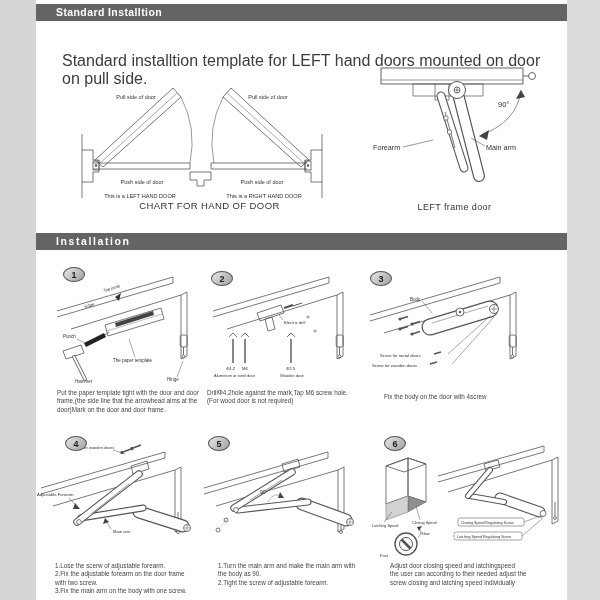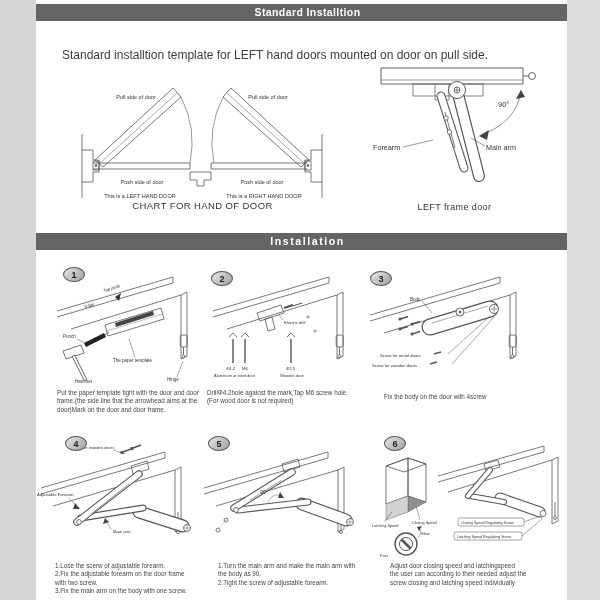--- a/index.html
+++ b/index.html
@@ -6,26 +6,26 @@
   body{
     width:600px;height:600px;position:relative;overflow:hidden;
     background:#ffffff;font-family:"Liberation Sans",sans-serif;color:#3a3a3a;
   }
   .strip{position:absolute;top:0;height:600px;background:#d6d6d6;}
   .strip.left{left:0;width:36px;}
   .strip.right{right:0;width:33px;background:#dcdcdc;}
   .bar{
     position:absolute;left:36px;width:531px;height:17px;background:#646464;
     color:#fff;font-weight:bold;font-size:10.5px;line-height:17px;
-    padding-left:12px;box-sizing:border-box;letter-spacing:.4px;text-align:center;
+    padding-left:20px;box-sizing:border-box;letter-spacing:.4px;
   }
   .bar.b2{letter-spacing:1.6px;}
   .intro{
     position:absolute;left:62px;top:36px;width:490px;
-    font-size:12px;color:#3c3c3c;
+    font-size:16px;color:#3c3c3c;
   }
   .cap-mid{
     position:absolute;font-size:9.5px;color:#333;letter-spacing:.4px;text-align:center;
   }
   .panel{position:absolute;}
   .badge{
     position:absolute;width:20px;height:13px;border:1.5px solid #555;
     border-radius:50%;background:linear-gradient(135deg,#e8e8e8,#9f9f9f);
     font-size:9px;font-weight:bold;color:#222;display:flex;
     align-items:center;justify-content:center;z-index:2;
@@ -76,21 +76,21 @@
   </g>
   <circle cx="18" cy="89.5" r="1.2" fill="#555"></circle>
   <circle cx="230" cy="89.5" r="1.2" fill="#555"></circle>
   <text x="58" y="23" font-size="5.5" text-anchor="middle">Pull side of door</text>
   <text x="64" y="108" font-size="5.5" text-anchor="middle">Push side of door</text>
   <text x="62" y="122" font-size="5.6" text-anchor="middle">This is a LEFT HAND DOOR</text>
   <text x="190" y="23" font-size="5.5" text-anchor="middle">Pull side of door</text>
   <text x="184" y="108" font-size="5.5" text-anchor="middle">Push side of door</text>
   <text x="186" y="122" font-size="5.6" text-anchor="middle">This is a RIGHT HAND DOOR</text>
 </svg>
-<div class="cap-mid" style="left:95px;top:200px;width:215px;text-align:center;">CHART FOR HAND OF DOOR</div>
+<div class="cap-mid" style="left:102px;top:200px;width:215px;text-align:center;">CHART FOR HAND OF DOOR</div>
 
 <svg style="position:absolute;left:365px;top:60px;" width="178" height="140" viewBox="0 0 178 140">
   <g stroke="#555" stroke-width="0.9" fill="none">
     <rect x="16" y="8" width="142" height="16"></rect>
     <path d="M16,20 H158" stroke-width="0.6"></path>
     <path d="M158,16 H164"></path>
     <circle cx="167" cy="16" r="3.5"></circle>
     <rect x="48" y="24" width="70" height="12" stroke-width="0.7"></rect>
     <path d="M70,24 V40 H84 V24" stroke-width="0.7"></path>
   </g>

